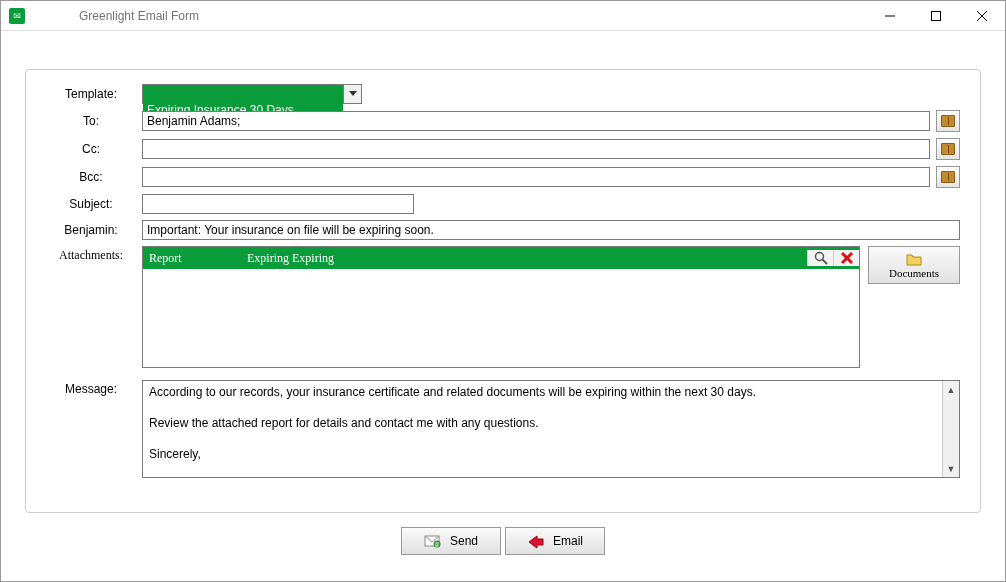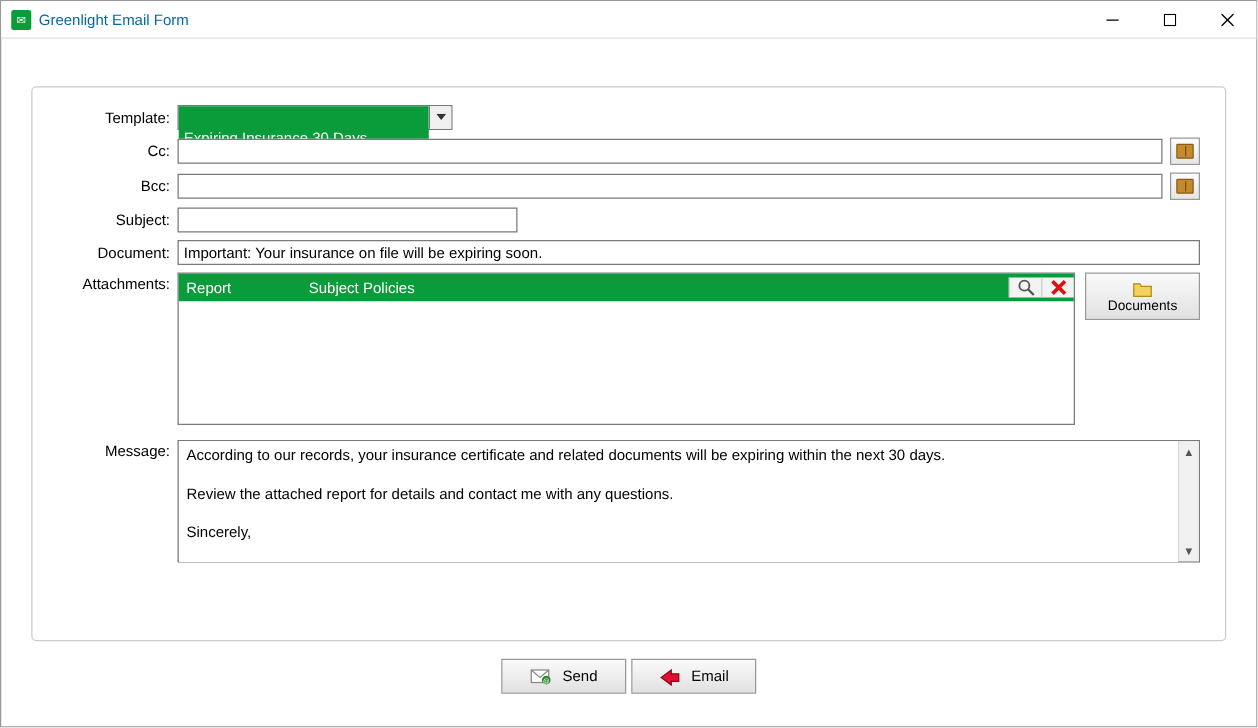--- a/index.html
+++ b/index.html
@@ -31,21 +31,21 @@
     background: #0a9b3a;
     border-radius: 2px;
     margin-left: 8px;
     margin-right: 6px;
     display: inline-flex;
     align-items: center;
     justify-content: center;
     color: #fff;
     font-size: 9px;
   }
-  .titlebar-title { flex: 1; color: #0369a1; }
+  .titlebar-title { flex: 1; color: #737373; margin-left: 48px; }
   .win-controls { display: flex; }
   .win-btn {
     width: 46px; height: 30px;
     display: flex; align-items: center; justify-content: center;
     font-size: 10px;
     color: #000;
   }
   .win-btn svg { width: 10px; height: 10px; }
 
   .client-area {
@@ -61,21 +61,21 @@
     padding: 14px 20px 10px 20px;
   }
 
   .field-row {
     display: flex;
     align-items: center;
     margin-bottom: 6px;
   }
   .field-label {
     width: 96px;
-    text-align: right;
+    text-align: center;
     padding-right: 6px;
     color: #000;
   }
 
   .template-select {
     width: 220px;
     height: 20px;
     border: 1px solid #7a7a7a;
     background: #fff;
     padding: 0;
@@ -127,20 +127,21 @@
   .book-icon::after {
     content:"";
     position:absolute; top:1px; bottom:1px; left:50%;
     width:1px; background:#7a4f12;
   }
 
   .attachments-row {
     display: flex;
     align-items: flex-start;
     margin-top: 4px;
+    font-family: Liberation Serif, serif;
   }
   .attach-grid {
     flex: 1;
     border: 1px solid #7a7a7a;
     background: #fff;
     height: 122px;
     margin-right: 8px;
     display: flex;
     flex-direction: column;
   }
@@ -296,20 +297,27 @@
         <div class="template-select">
           <div class="template-value">Expiring Insurance 30 Days</div>
           <div class="template-arrow">
             <svg width="8" height="6" viewBox="0 0 8 6">
                 <polygon points="0,0 8,0 4,5" fill="#333"></polygon>
               </svg>
           </div>
         </div>
       </div>
 
+      <div class="field-row">
+        <div class="field-label">To:</div>
+        <input class="text-input addr-input" value="Benjamin Adams;" style="">
+        <div class="addr-btn">
+            <div class="book-icon"></div>
+          </div>
+      </div>
 
       <div class="field-row">
         <div class="field-label">Cc:</div>
         <input class="text-input addr-input" value="" style="">
         <div class="addr-btn">
             <div class="book-icon"></div>
           </div>
       </div>
 
       <div class="field-row">
@@ -319,31 +327,31 @@
             <div class="book-icon"></div>
           </div>
       </div>
 
       <div class="field-row">
         <div class="field-label">Subject:</div>
         <input class="text-input sender-input" value="" style="">
       </div>
 
       <div class="field-row">
-        <div class="field-label">Document:</div>
+        <div class="field-label">Benjamin:</div>
         <input class="text-input subject-input" value="Important: Your insurance on file will be expiring soon." style="">
       </div>
 
       <div class="attachments-row">
         <div class="field-label" style="padding-top:2px">Attachments:</div>
 
         <div class="attach-grid">
           <div class="grid-row">
             <div class="grid-cell col-type">Report</div>
-            <div class="grid-cell col-docname" style="flex:1">Subject Policies</div>
+            <div class="grid-cell col-docname" style="flex:1">Expiring Expiring</div>
             <div class="grid-cell col-sort"></div>
             <div class="grid-icon-cell">
               <svg viewBox="0 0 16 16">
                   <circle cx="6.5" cy="6.5" r="4" fill="none" stroke="#555" stroke-width="1.5"></circle>
                   <line x1="9.5" y1="9.5" x2="14" y2="14" stroke="#555" stroke-width="1.8"></line>
                 </svg>
             </div>
             <div class="grid-icon-cell">
               <svg viewBox="0 0 16 16">
                   <line x1="3" y1="3" x2="13" y2="13" stroke="#d11" stroke-width="3"></line>

